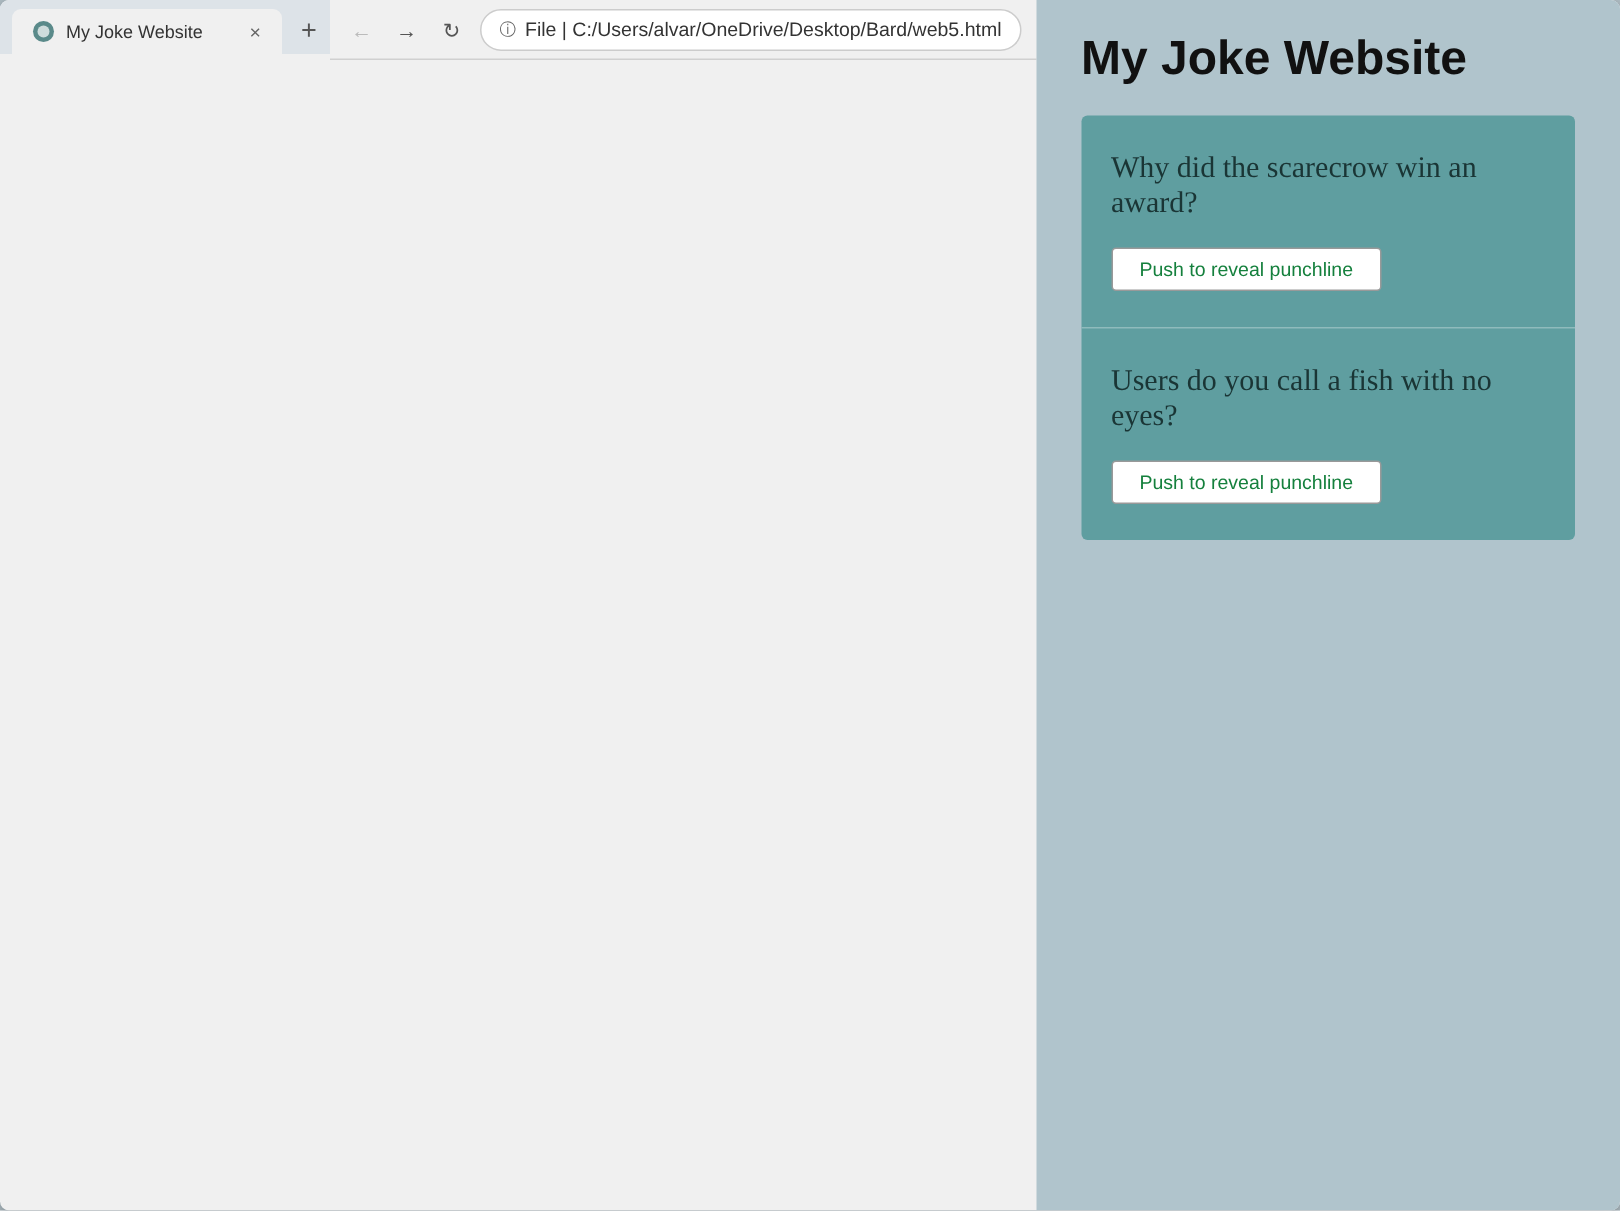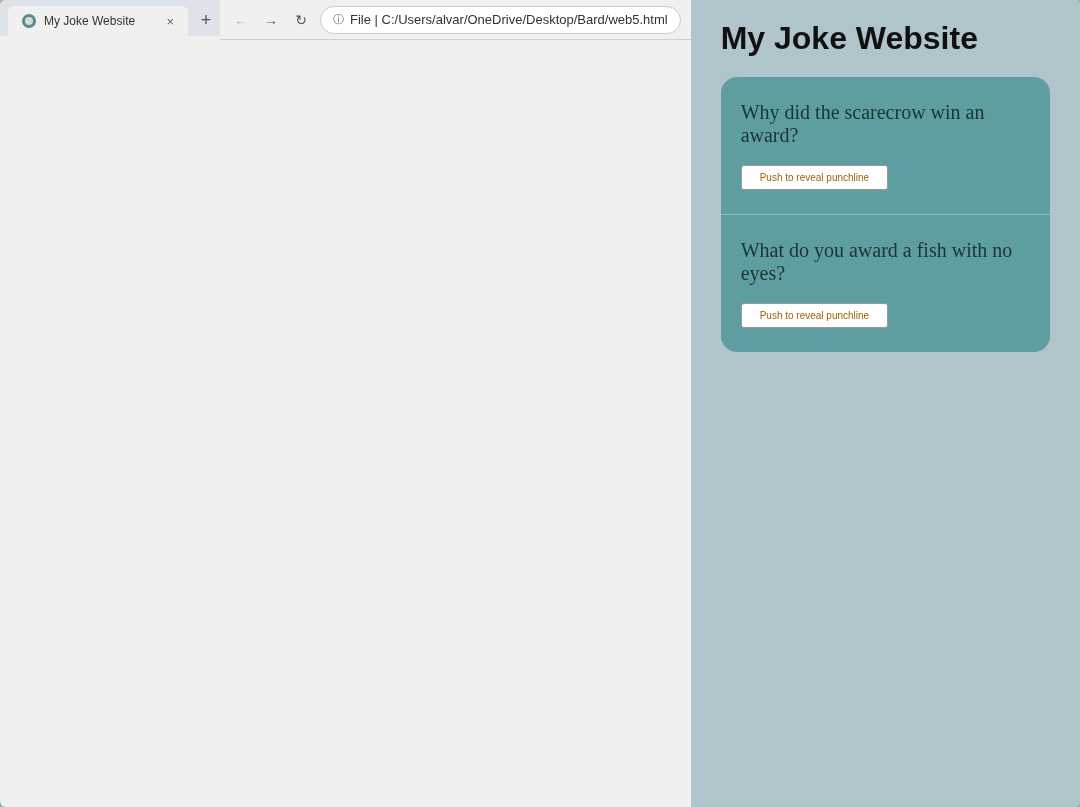--- a/index.html
+++ b/index.html
@@ -149,21 +149,21 @@
 
     .page-title {
       font-size: 32px;
       font-weight: 900;
       color: #111;
       margin-bottom: 20px;
     }
 
     .jokes-container {
       background: #5f9ea0;
-      border-radius: 16px;
+      border-radius: 4px;
       overflow: hidden;
     }
 
     .joke-item {
       padding: 24px 20px 24px 20px;
       border-bottom: 1px solid rgba(255,255,255,0.3);
     }
 
     .joke-item:last-child {
       border-bottom: none;
@@ -174,22 +174,22 @@
       color: #1a3535;
       margin-bottom: 18px;
       font-family: Georgia, serif;
     }
 
     .reveal-btn {
       background: #fff;
       border: 1px solid #999;
       border-radius: 3px;
       padding: 6px 18px;
-      font-size: 10px;
-      color: #a16207;
+      font-size: 13px;
+      color: #15803d;
       cursor: pointer;
       font-family: Arial, sans-serif;
     }
   </style>
 </head>
 <body>
 
 <div class="browser-window">
 
   <div class="browser-tab-bar">
@@ -219,19 +219,19 @@
     <h1 class="page-title">My Joke Website</h1>
 
     <div class="jokes-container">
 
       <div class="joke-item">
         <p class="joke-question">Why did the scarecrow win an award?</p>
         <button class="reveal-btn">Push to reveal punchline</button>
       </div>
 
       <div class="joke-item">
-        <p class="joke-question">What do you award a fish with no eyes?</p>
+        <p class="joke-question">Users do you call a fish with no eyes?</p>
         <button class="reveal-btn">Push to reveal punchline</button>
       </div>
     </div>
   </div>
 
 </div>
 
 </body></html>

